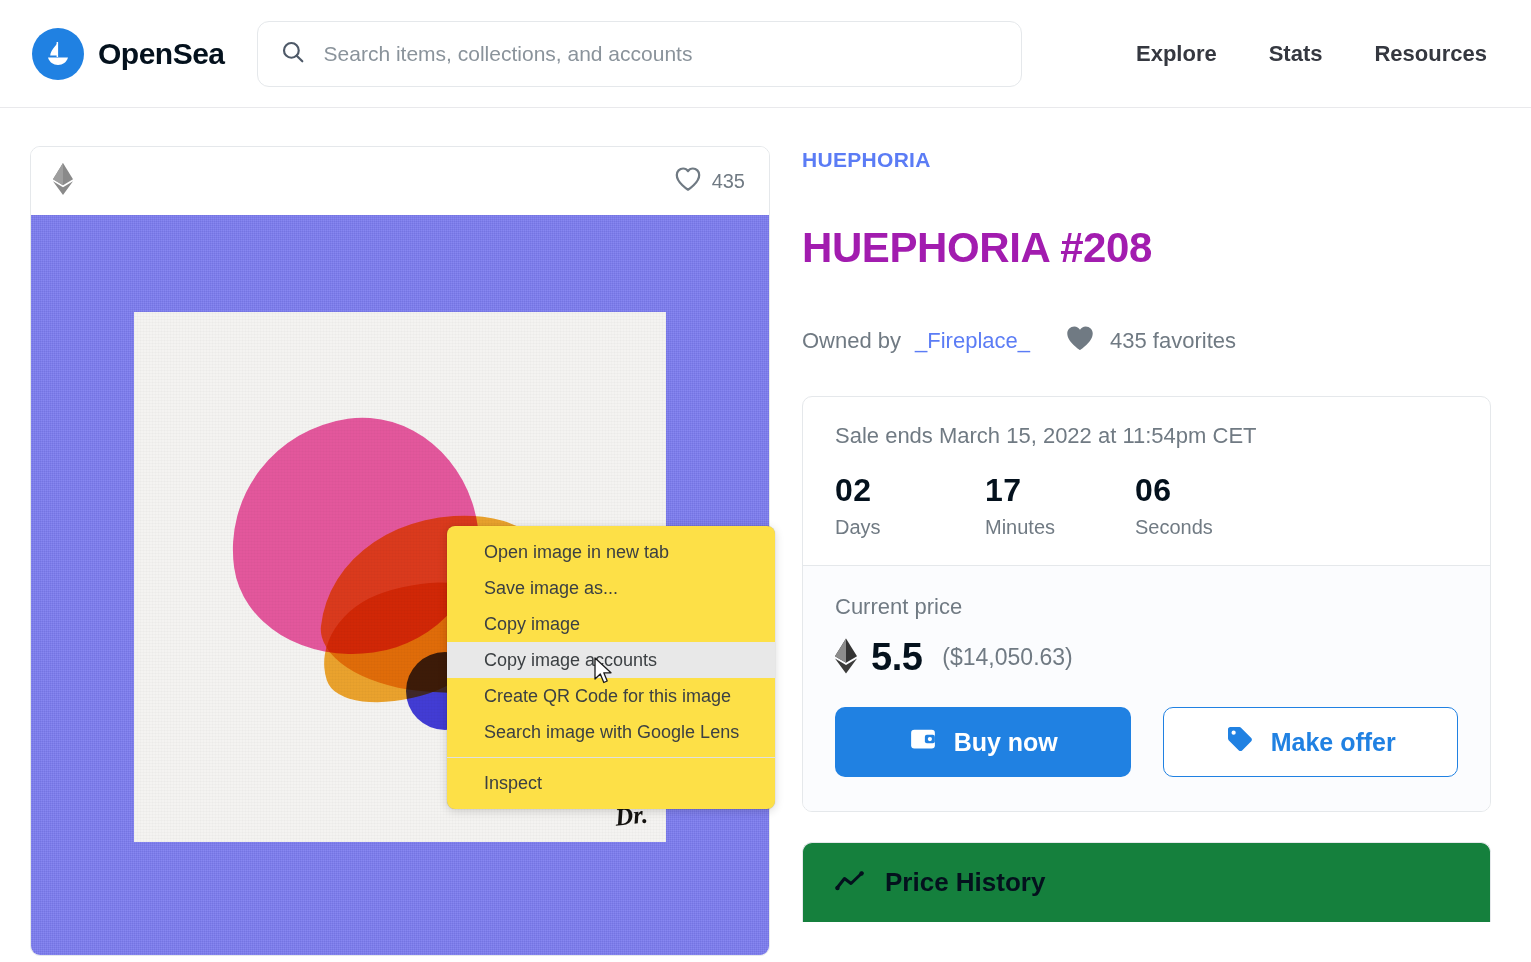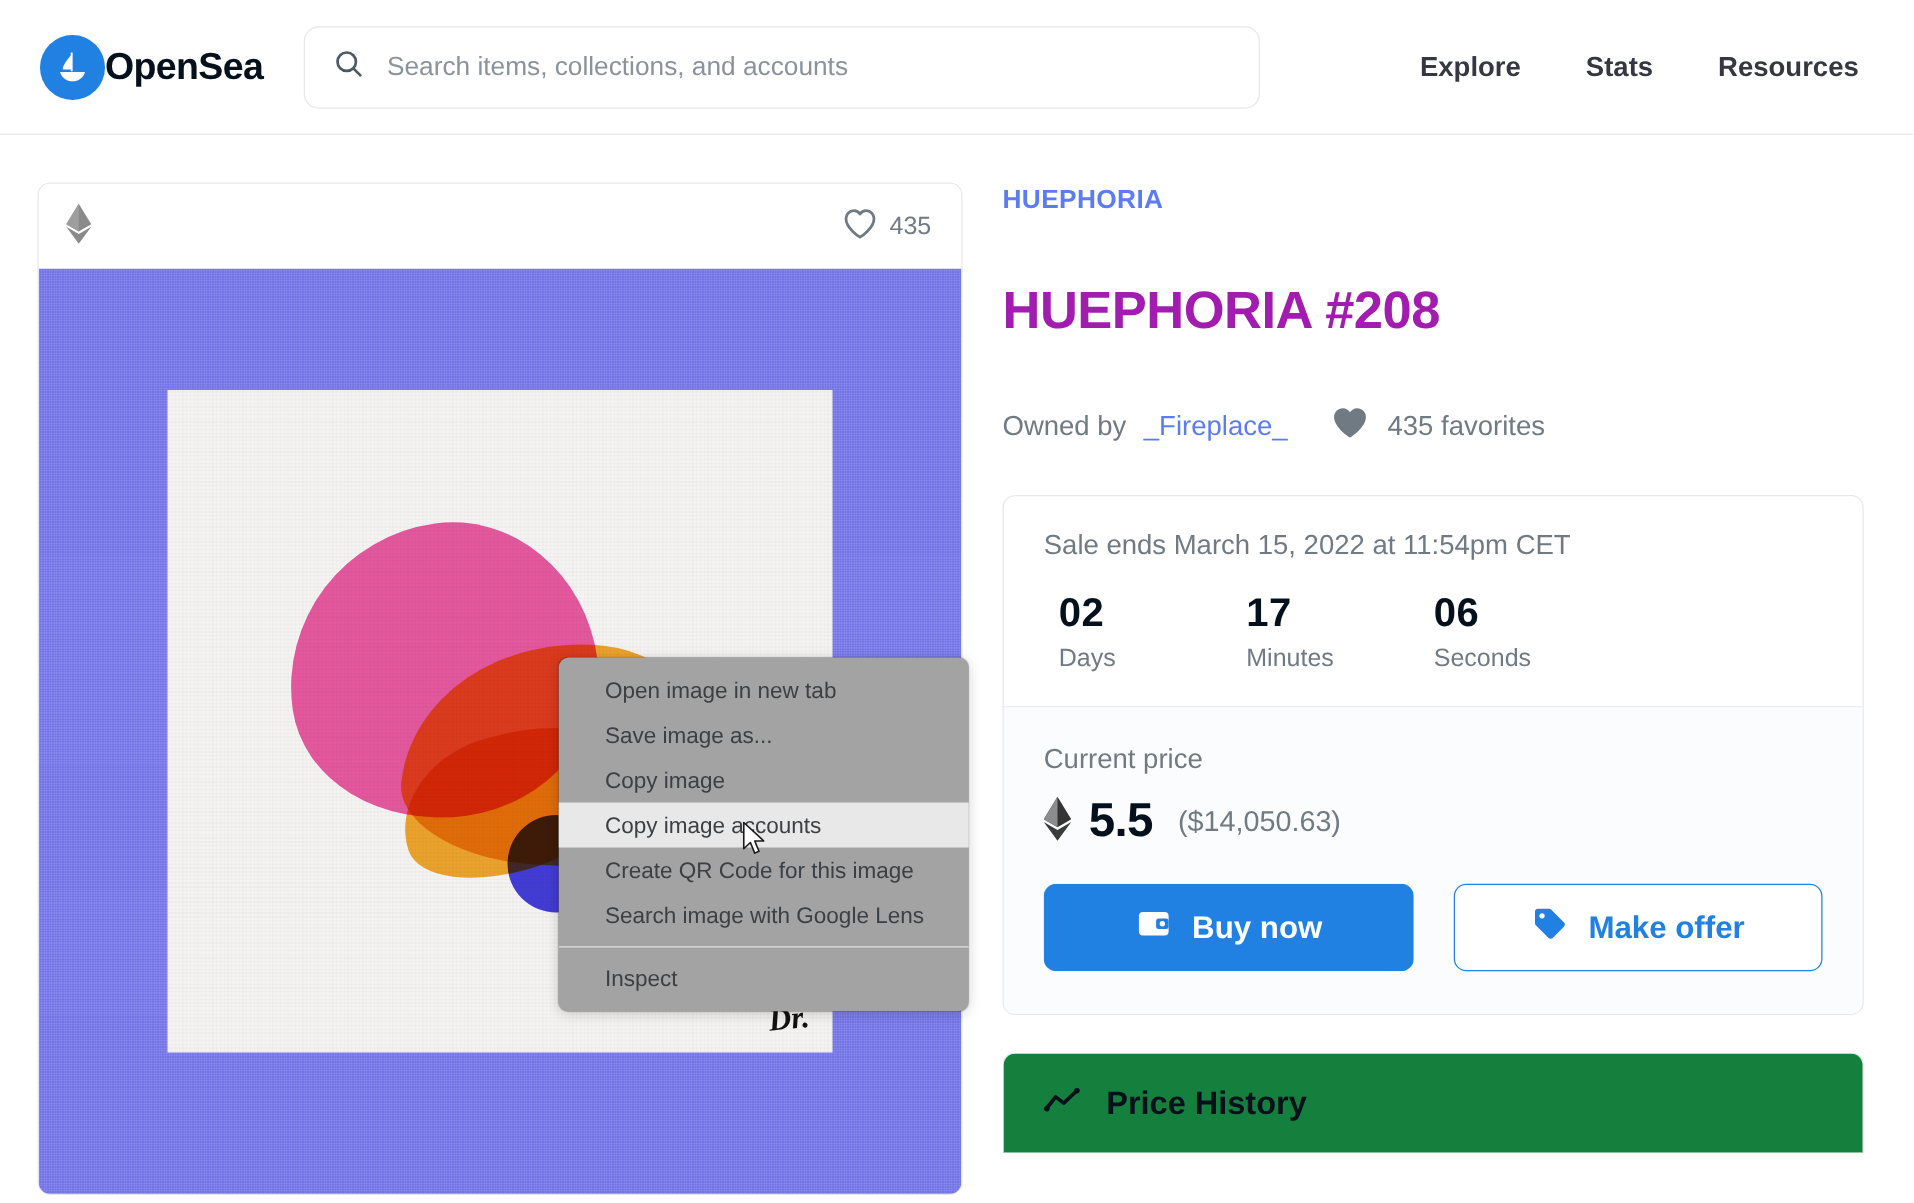--- a/index.html
+++ b/index.html
@@ -21,20 +21,21 @@
     border-bottom: 1px solid #e9e9ec;
     display: flex;
     align-items: center;
     padding: 0 40px 0 32px;
     position: relative;
     z-index: 5;
   }
   .brand {
     display: flex;
     align-items: center;
+    gap: 14px;
     flex: 0 0 auto;
     cursor: pointer;
   }
   .brand-logo {
     width: 52px; height: 52px;
     border-radius: 50%;
     background: #2081e2;
     display: flex; align-items: center; justify-content: center;
     flex: 0 0 auto;
   }
@@ -263,21 +264,20 @@
   }
   .panel-top { padding: 26px 32px 26px 32px; }
   .sale-ends {
     font-size: 22px;
     color: #707a83;
   }
   .countdown {
     display: flex;
     gap: 0;
     margin-top: 24px;
-    margin-left: 12px;
   }
   .cd-cell { width: 150px; }
   .cd-num {
     font-size: 32px;
     font-weight: 700;
     color: #04111d;
     line-height: 1.1;
     letter-spacing: .5px;
   }
   .cd-label {
@@ -355,21 +355,21 @@
     font-weight: 700;
     color: #04111d;
   }
 
   
   .ctx-menu {
     position: absolute;
     left: 447px;
     top: 526px;
     width: 328px;
-    background: #a3a3a3;
+    background: #fde047;
     border-radius: 8px;
     box-shadow: 0 2px 10px rgba(0,0,0,.16), 0 0 1px rgba(0,0,0,.28);
     padding: 8px 0 8px 0;
     z-index: 50;
     font-family: "Liberation Sans", sans-serif;
   }
   .ctx-item {
     height: 36px;
     display: flex;
     align-items: center;

